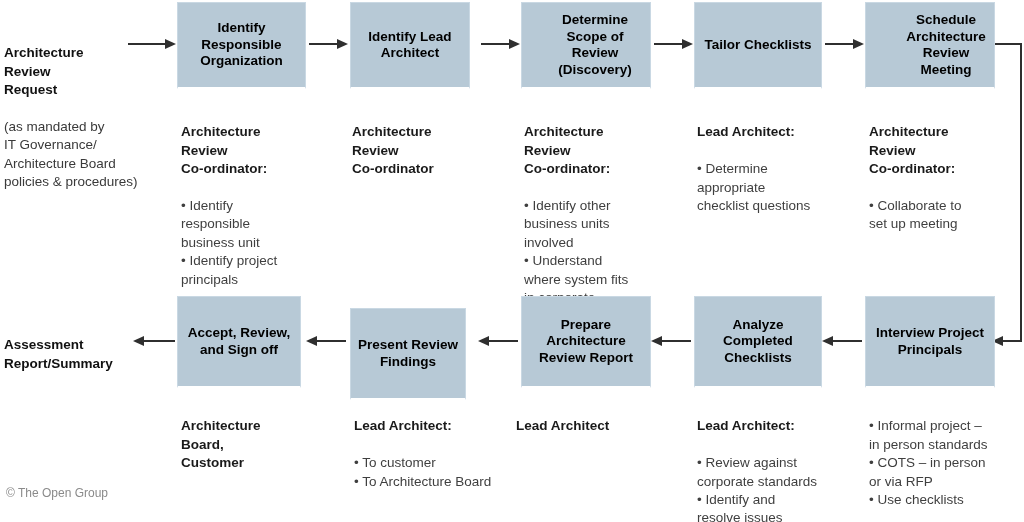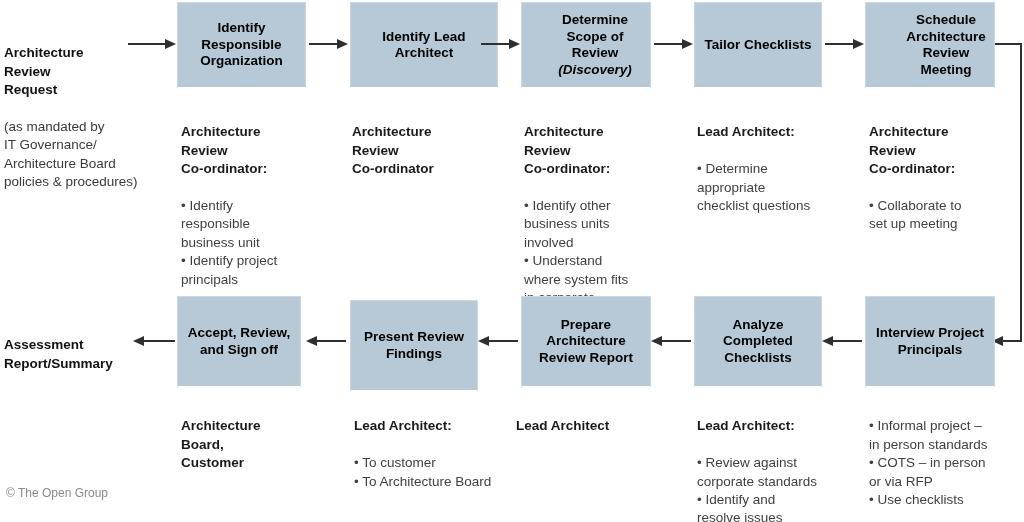--- a/index.html
+++ b/index.html
@@ -29,21 +29,21 @@
     display: flex;
     align-items: center;
     justify-content: center;
     text-align: center;
     font-weight: bold;
     font-size: 13.5px;
     line-height: 16.5px;
     color: #000000;
     padding: 2px 4px;
   }
-  .pbox .ital { font-style: italic; }
+  .pbox .ital { }
 
   
   .caption {
     position: absolute;
     font-size: 13.5px;
     line-height: 18.4px;
     color: #3a3a3a;
     white-space: pre-line;
   }
   .caption .role {
@@ -138,21 +138,21 @@
   <div class="pbox" style="left:177px; top:2px; width:129px; height:87px;">Identify
 Responsible
 Organization</div>
 
   <div class="conn">
     <div class="hline" style="left:309px; top:43px; width:29px;"></div>
     <div class="arrow-l-none"></div>
     <div class="arrow-r" style="left:337px; top:38.5px;"></div>
   </div>
 
-  <div class="pbox" style="left:350px; top:2px; width:148px; height:87px;">Identify
+  <div class="pbox" style="left:350px; top:2px; width:120px; height:87px;">Identify
 Lead
 Architect</div>
 
   <div class="conn">
     <div class="hline" style="left:481px; top:43px; width:29px;"></div>
     <div class="arrow-r" style="left:509px; top:38.5px;"></div>
   </div>
 
   <div class="pbox" style="left:521px; top:2px; width:130px; height:87px;padding-left:22px;">
     <div>
@@ -255,21 +255,21 @@
   <div class="pbox" style="left:521px; top:296px; width:130px; height:92px;">Prepare
 Architecture
 Review
 Report</div>
 
   <div class="conn">
     <div class="hline" style="left:489px; top:340px; width:29px;"></div>
     <div class="arrow-l" style="left:478px; top:335.5px;"></div>
   </div>
 
-  <div class="pbox" style="left:350px; top:300px; width:128px; height:92px;">Present
+  <div class="pbox" style="left:350px; top:308px; width:116px; height:92px;">Present
 Review
 Findings</div>
 
   <div class="conn">
     <div class="hline" style="left:317px; top:340px; width:29px;"></div>
     <div class="arrow-l" style="left:306px; top:335.5px;"></div>
   </div>
 
   <div class="pbox" style="left:177px; top:296px; width:124px; height:92px;">Accept, Review,
 and Sign off</div>

